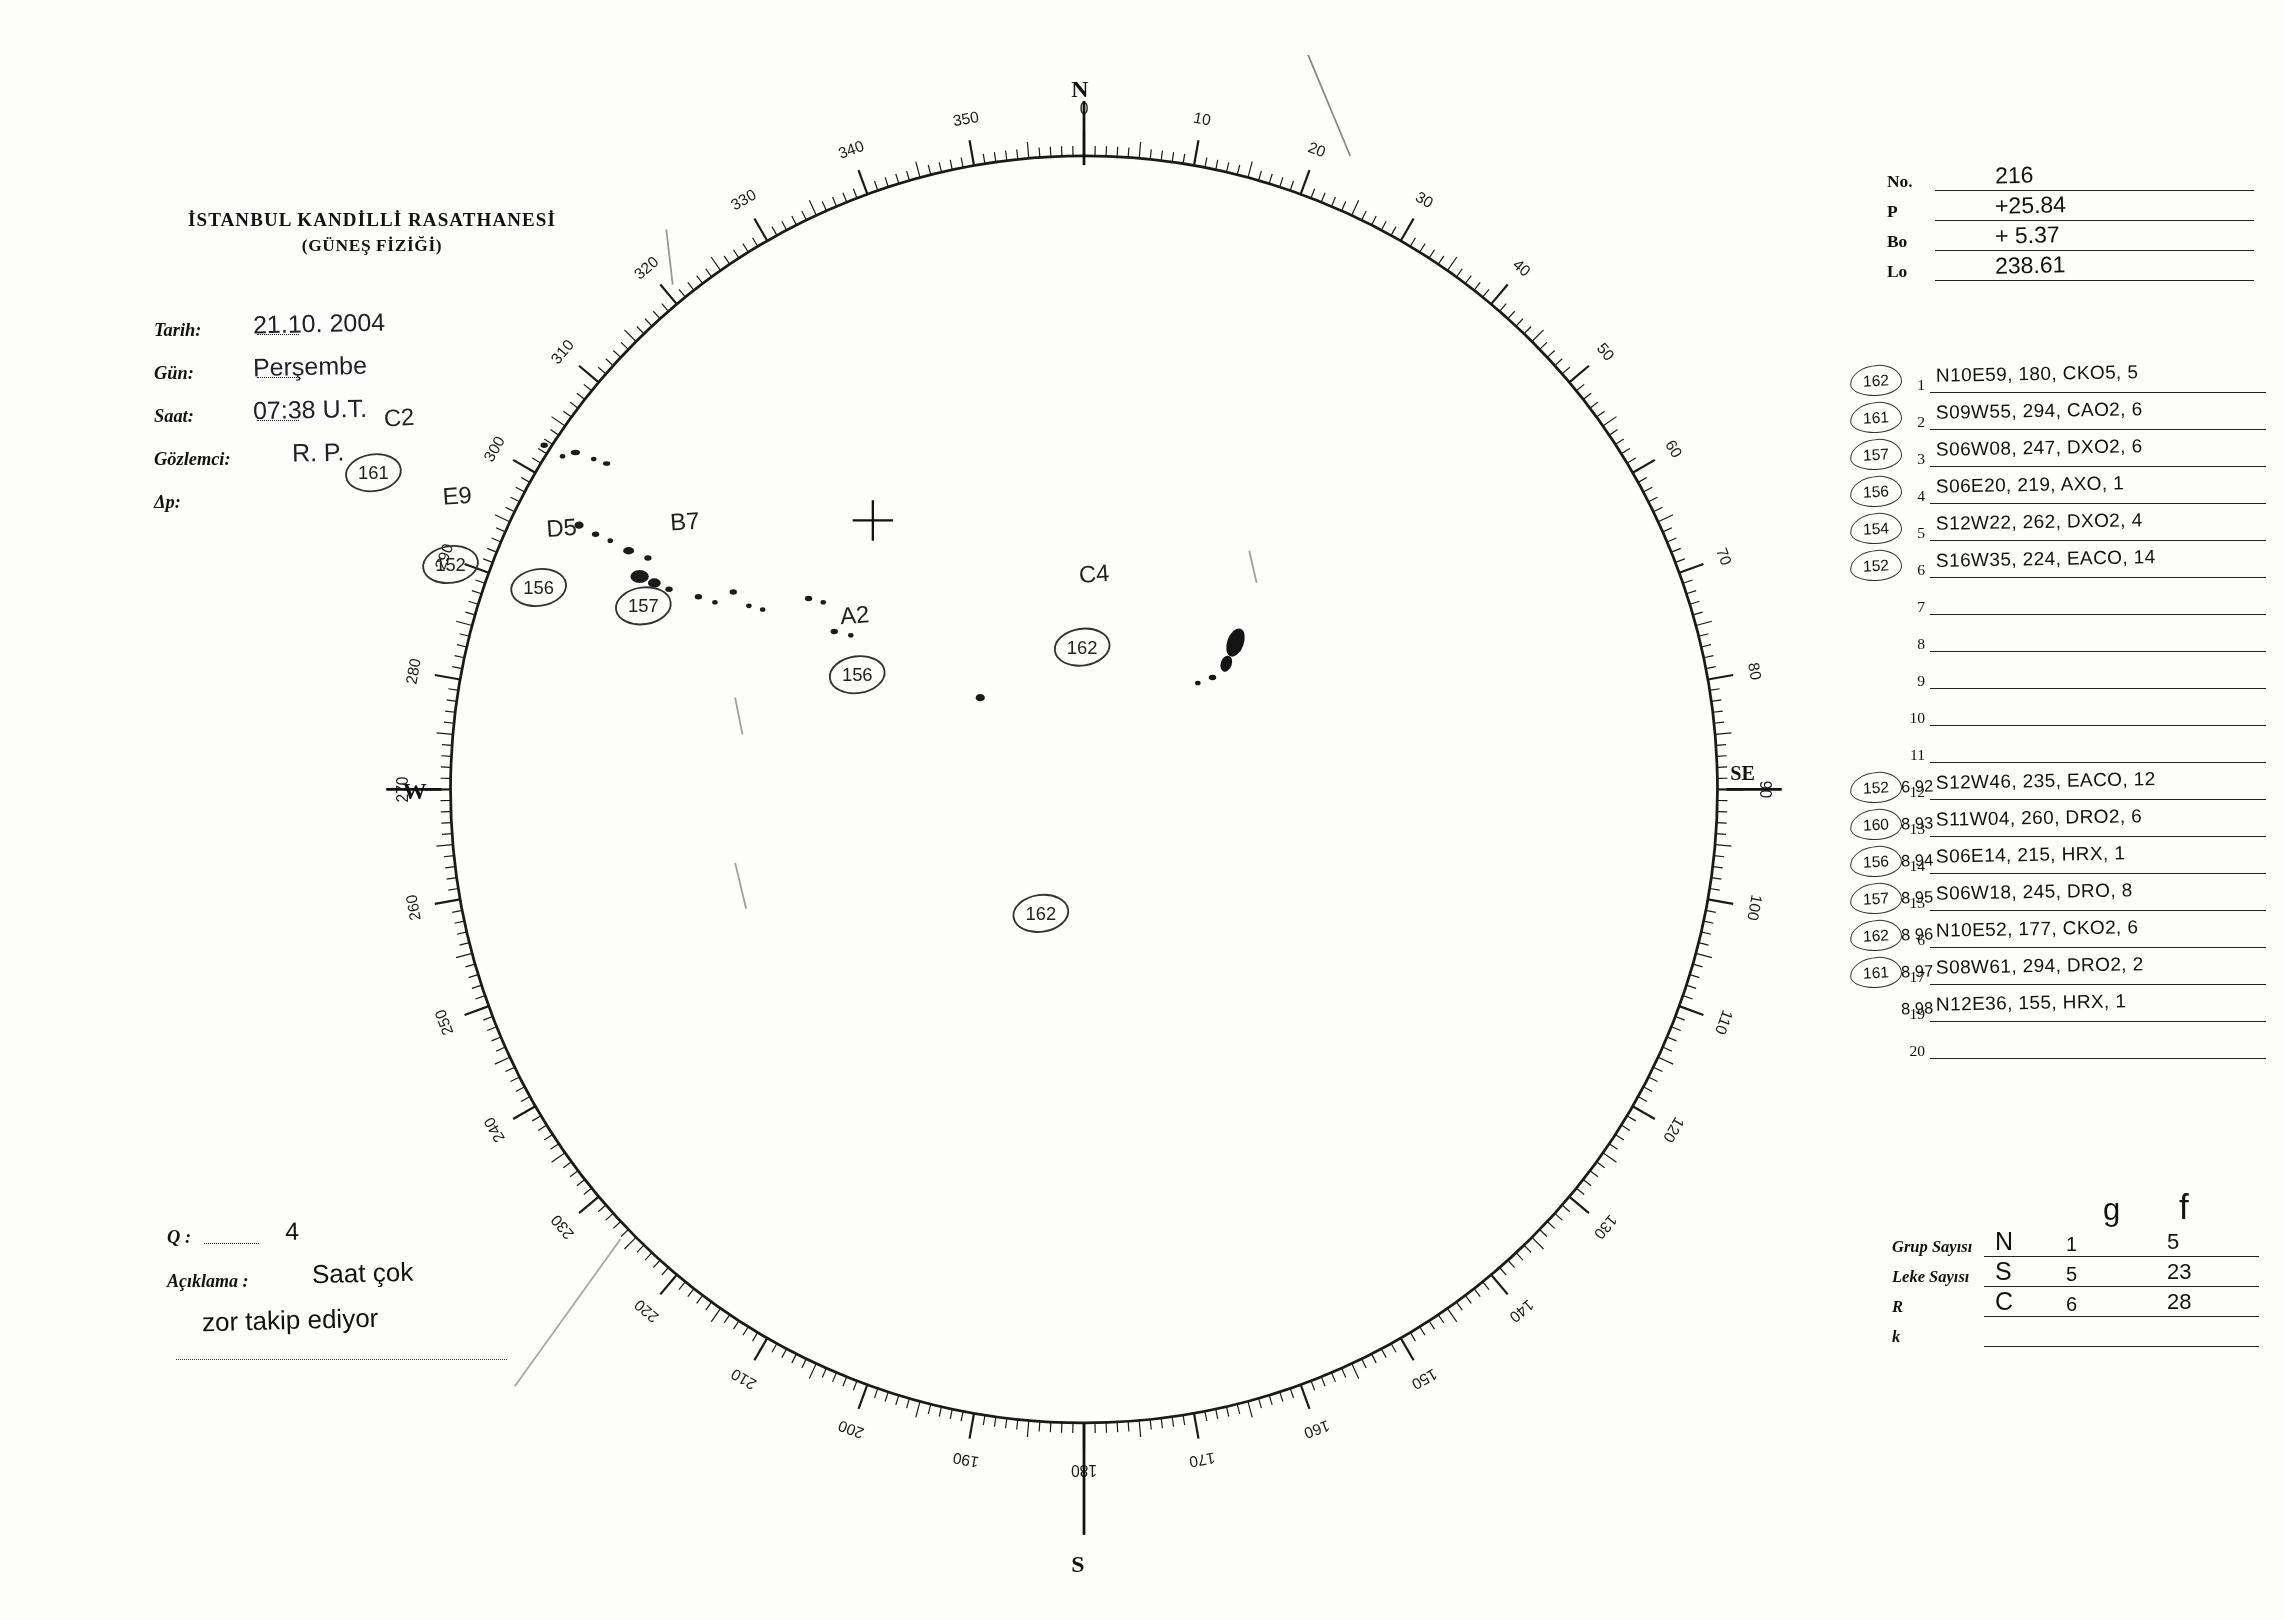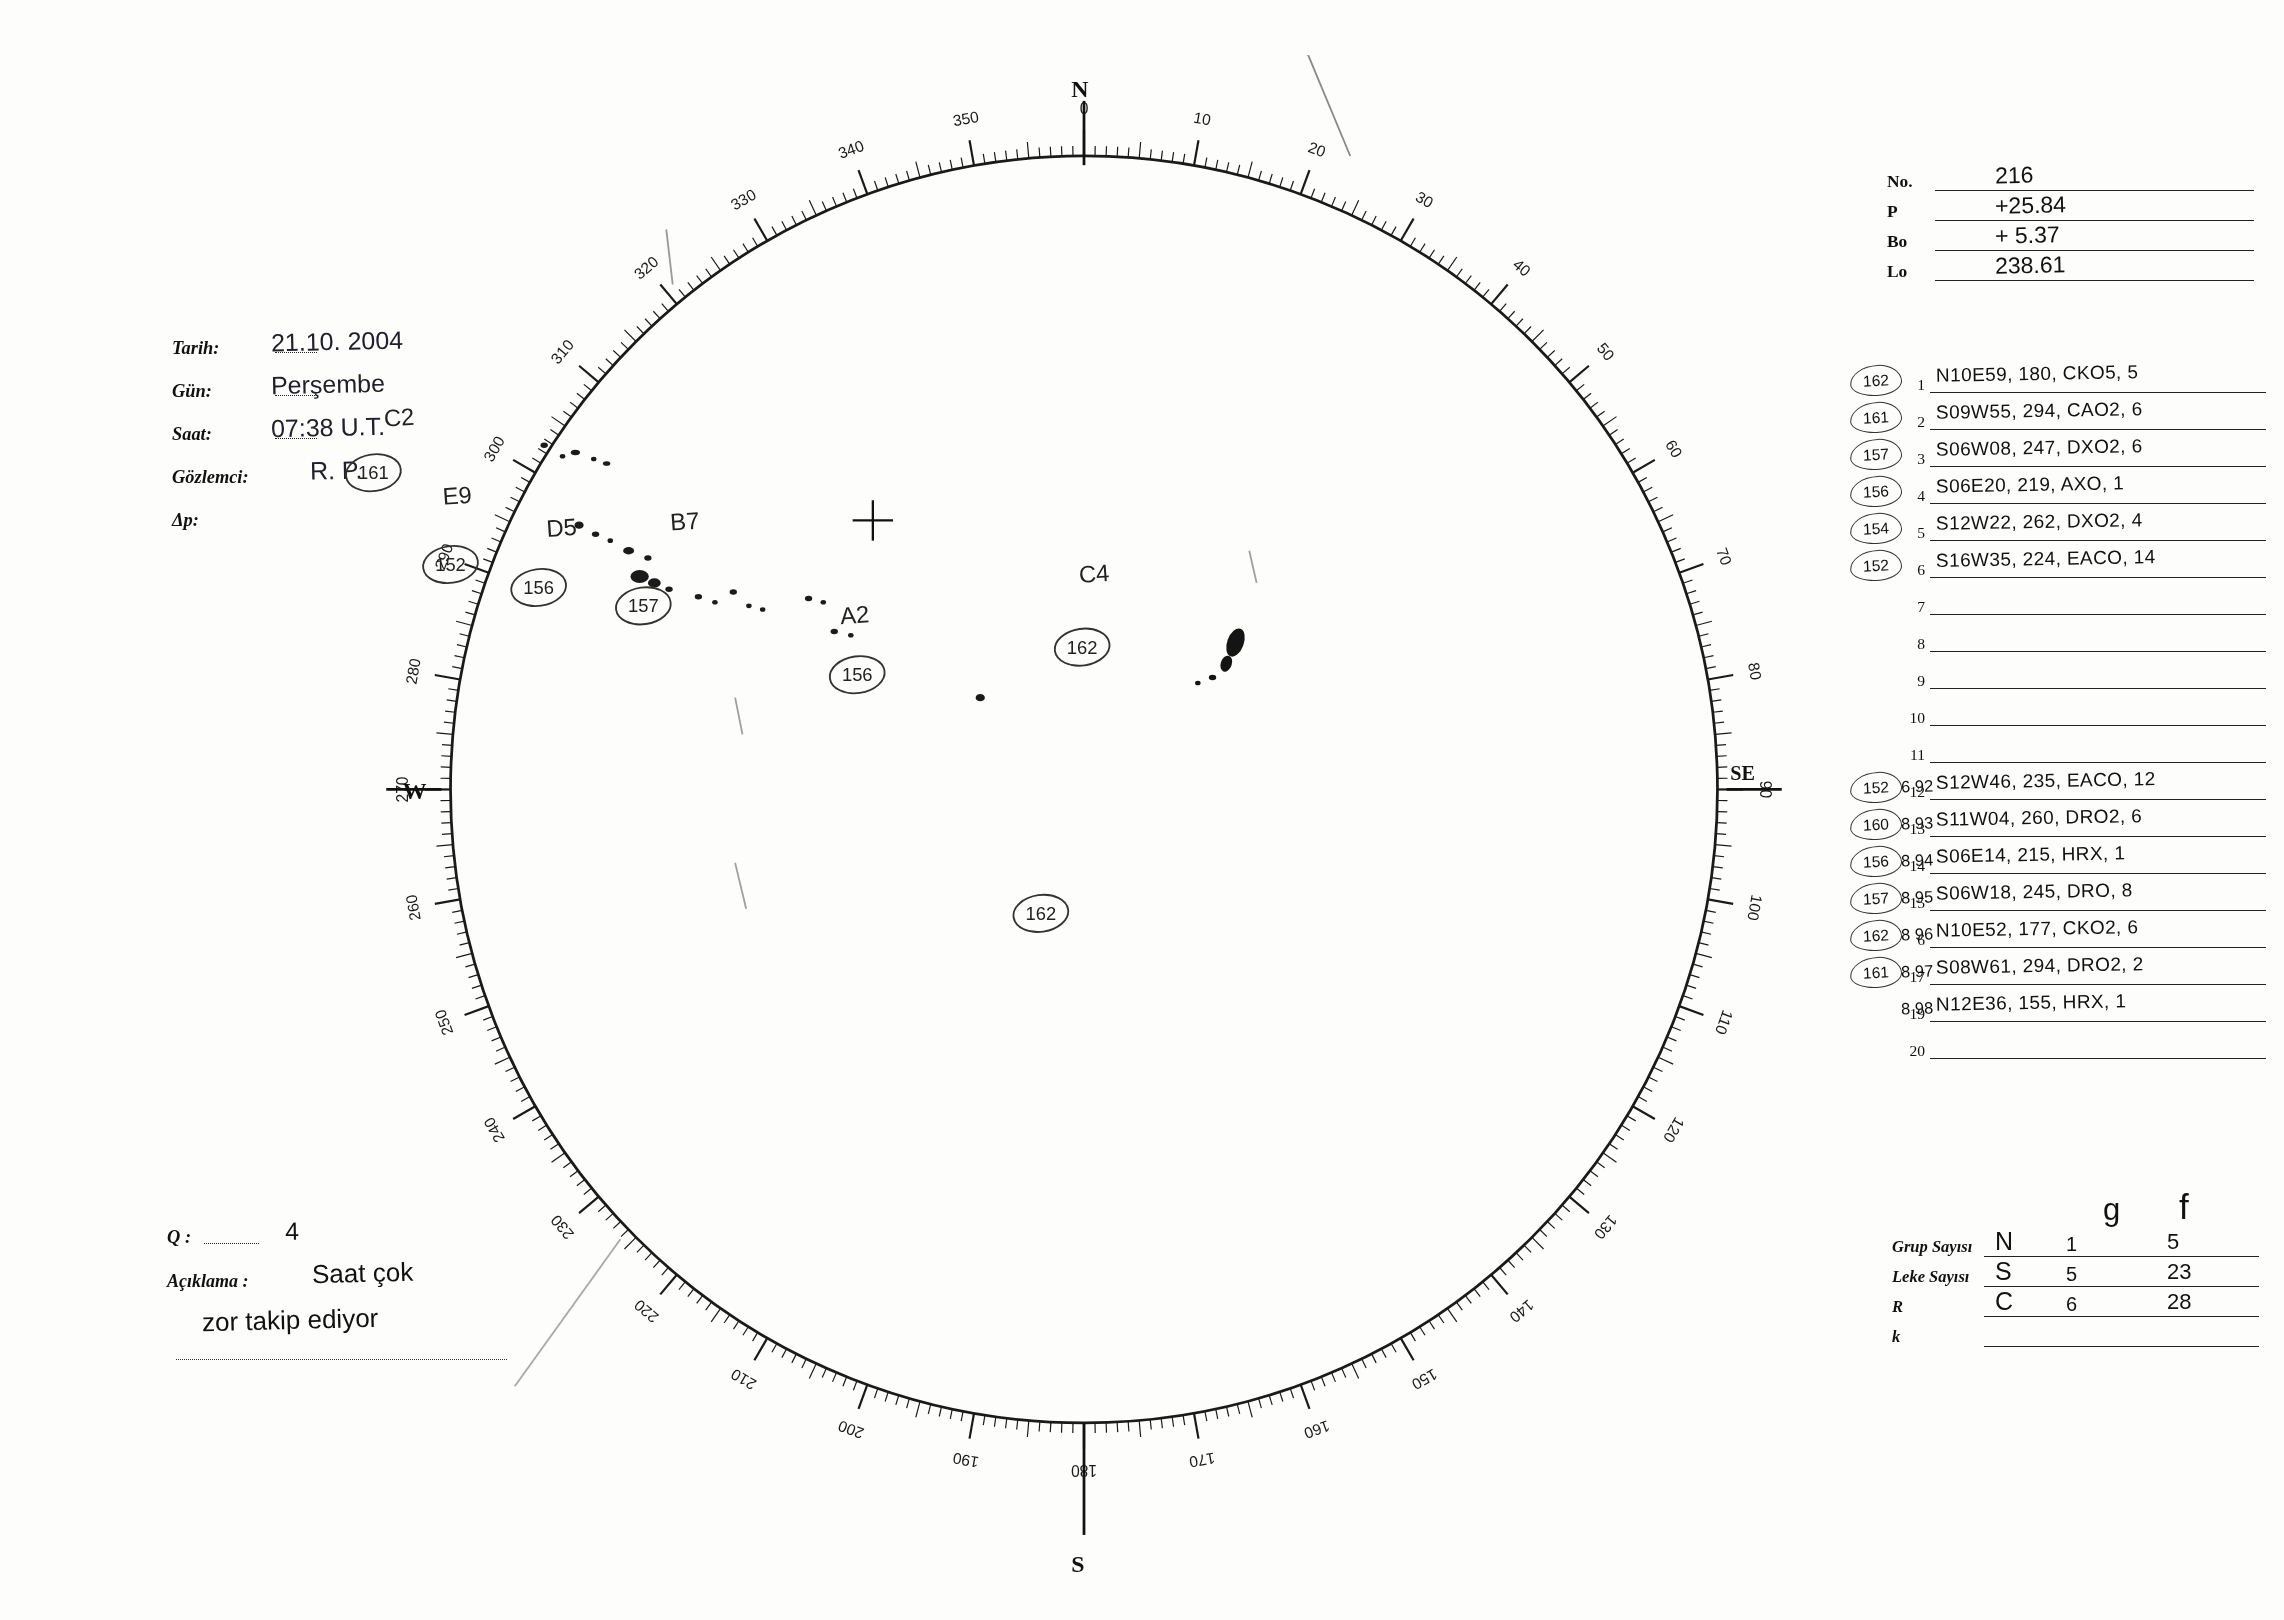--- a/index.html
+++ b/index.html
@@ -9,21 +9,21 @@
   }
   .sheet{position:absolute;inset:0;background:#fdfdfb;}
 
   
   .org{
     position:absolute;left:156px;top:209px;width:432px;text-align:center;
     font-family:"Liberation Serif", serif;font-weight:bold;font-size:19px;letter-spacing:1.1px;
   }
   .org .line2{display:block;font-size:17.4px;letter-spacing:0.6px;margin-top:3.7px;}
 
-  .fields{position:absolute;left:154px;top:332px;width:514px;margin-left:18px;}
+  .fields{position:absolute;left:154px;top:314px;width:514px;}
   .frow{position:relative;height:43px;}
   .flabel{
     position:absolute;left:0;top:5.5px;font-style:italic;font-weight:bold;font-size:18.4px;
     font-family:"Liberation Serif", serif;
   }
   .fdots{
     position:absolute;left:103px;top:20px;width:42px;border-bottom:1.8px dotted #222;
   }
   .fval{
     position:absolute;left:99px;top:-5.5px;font-family:"Liberation Sans", sans-serif;
@@ -75,20 +75,24 @@
   .tline{position:absolute;left:92px;right:0;top:25px;border-bottom:1.4px solid #222;}
   .tletter{position:absolute;left:103px;top:-3.7px;font-family:"Liberation Sans",sans-serif;font-size:25px;}
   .tv1{position:absolute;left:174px;top:1.8px;font-family:"Liberation Sans",sans-serif;font-size:20px;}
   .tv2{position:absolute;left:275px;top:-1.8px;font-family:"Liberation Sans",sans-serif;font-size:22px;}
 </style>
 </head>
 <body>
 
 <div class="sheet">
 
+  <div class="org">
+    <span>İSTANBUL KANDİLLİ RASATHANESİ</span>
+    <span class="line2">(GÜNEŞ FİZİĞİ)</span>
+  </div>
 
   <div class="fields">
     <div class="frow">
       <span class="flabel">Tarih:</span>
       <span class="fdots"></span>
       <span class="fval">21.10. 2004</span>
     </div>
     <div class="frow">
       <span class="flabel">Gün:</span>
       <span class="fdots"></span>

